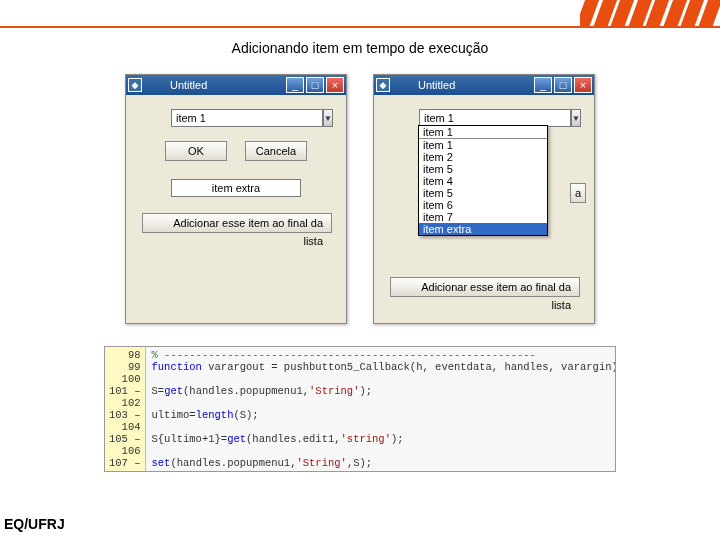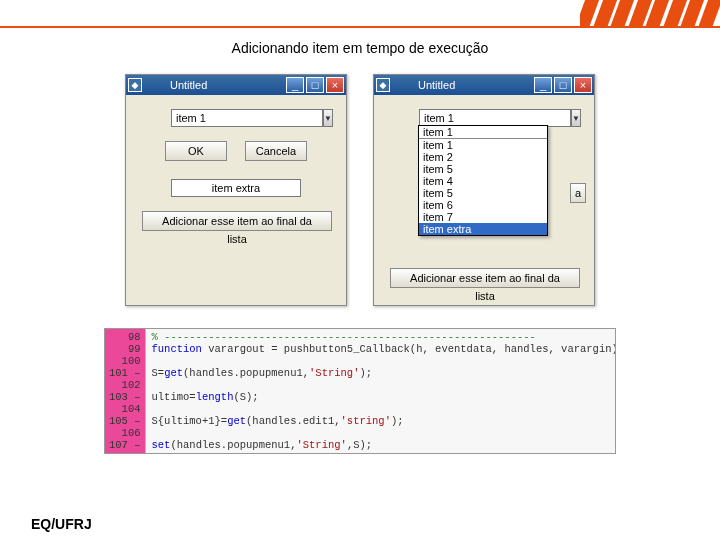--- a/index.html
+++ b/index.html
@@ -128,21 +128,21 @@
     width: 130px;
     height: 18px;
     margin: 0 auto 14px;
     border: 1px solid #7a7a7a;
     font-size: 11px;
     padding: 1px 4px;
     background: #fff;
     line-height: 14px;
     text-align: center;
   }
-  .xpbtn.wide { width: 190px; margin: 7px auto; display:block; }
+  .xpbtn.wide { width: 190px; margin: 16px auto; display:block;text-align:right; }
   
   .open-list {
     position: absolute;
     top: 30px;
     left: 44px;
     width: 130px;
     border: 1px solid #000;
     background: #fff;
     font-size: 11px;
     z-index: 5;
@@ -163,21 +163,21 @@
   .code-shot {
     width: 512px;
     margin: 0 auto;
     border: 1px solid #999;
     display: flex;
     font-family: "Courier New", monospace;
     font-size: 10.5px;
     background: #f7f7f7;
   }
   .gutter {
-    background: #ec4899;
+    background: #fef9c3;
     border-right: 1px solid #bbb;
     padding: 2px 4px;
     white-space: pre;
     color: #333;
     text-align: right;
   }
   .code {
     padding: 2px 6px;
     white-space: pre;
     color: #333;
@@ -185,21 +185,20 @@
   }
   .code .c-comment { color: #2e7d32; }
   .code .c-key { color: #00c; text-align: right; }
   .code .c-str { color: #a31515; }
   .footer {
     position: absolute;
     left: 4px;
     bottom: 8px;
     font-size: 14px;
     font-weight: bold;
-    margin-left: 27px;
   }
 </style>
 </head>
 <body>
 
 <div class="slide-header">
   <div class="stripes">
     <span></span>
       <span></span>
       <span></span>

